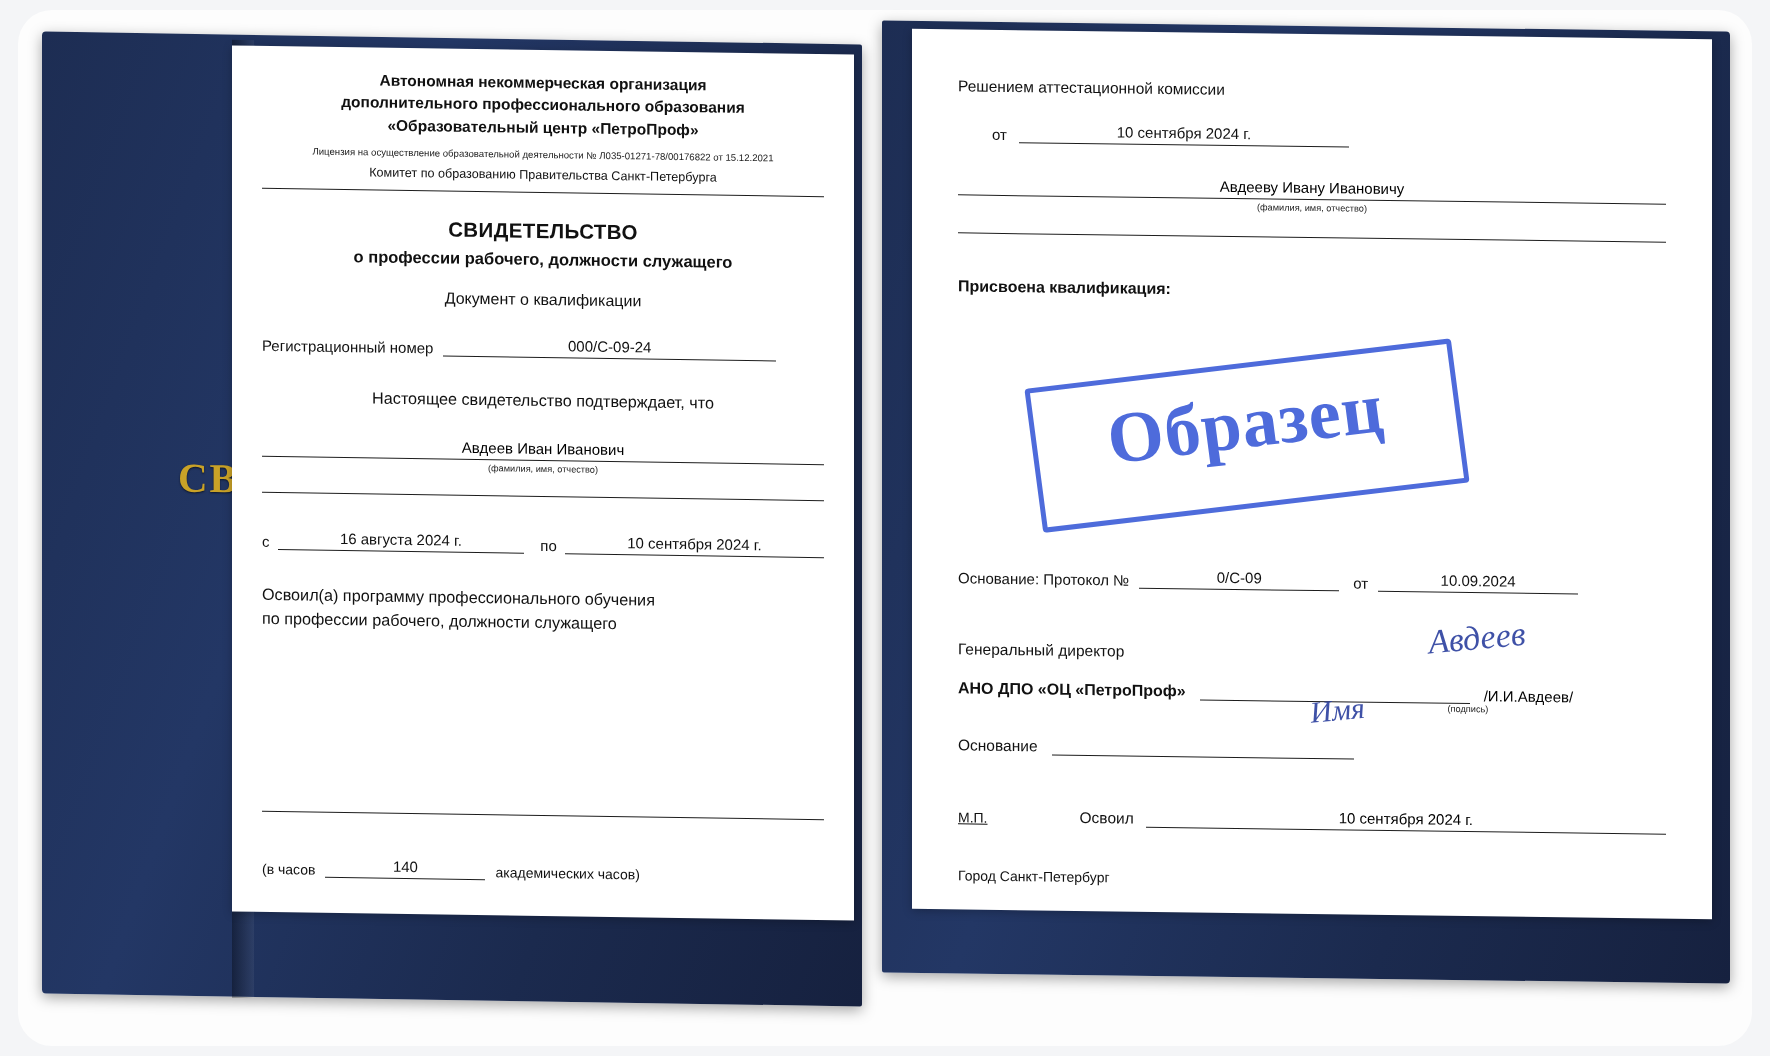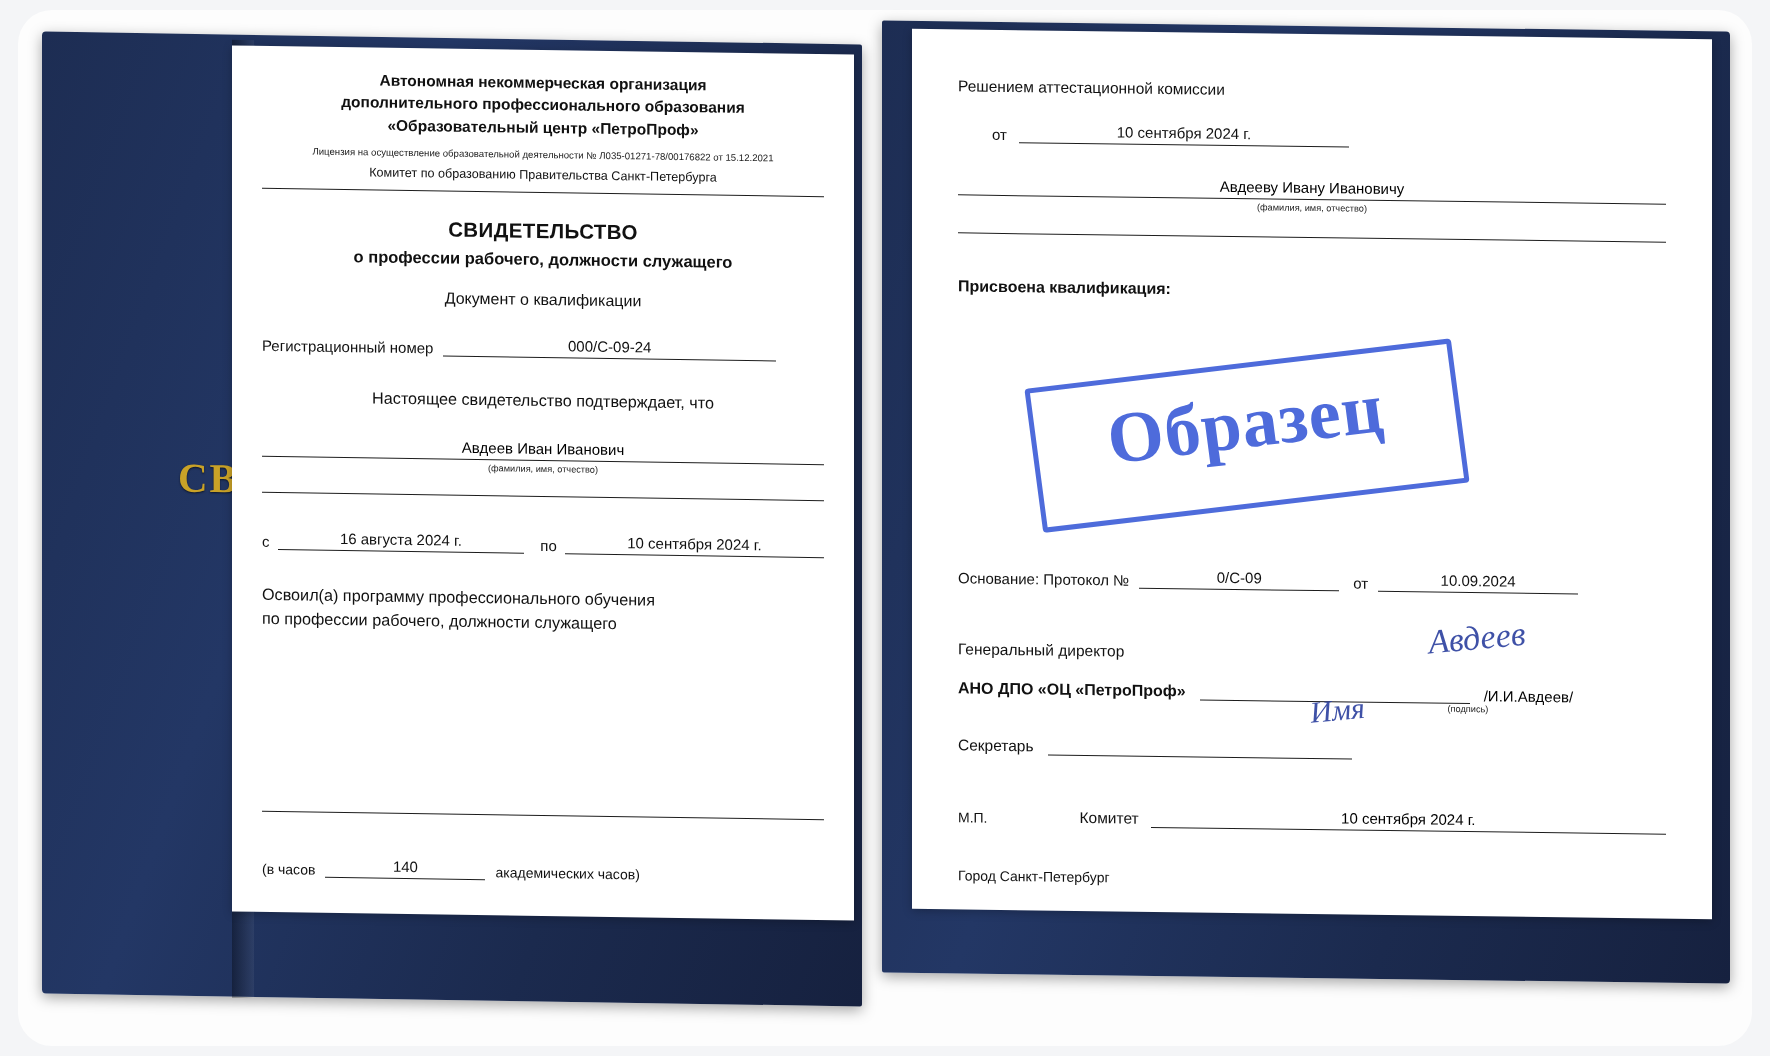--- a/index.html
+++ b/index.html
@@ -302,29 +302,29 @@
         <div style="position:relative; margin-top:54px;">
           <div class="r-title">Генеральный директор</div>
           <div style="display:flex; align-items:flex-end; margin-top:18px;">
             <span class="r-bold">АНО ДПО «ОЦ «ПетроПроф»</span>
             <span class="fill" style="margin:0 14px; max-width:270px;">&nbsp;</span>
             <span class="lbl" style="font-size:15px;">/И.И.Авдеев/</span>
           </div>
           <div class="small-cap" style="margin-left:420px; width:180px;">(подпись)</div>
 
           <div style="display:flex; align-items:flex-end; margin-top:26px;">
-            <span class="r-title">Секретарь</span>
+            <span class="r-title">Основание</span>
             <span class="fill" style="margin:0 14px; max-width:320px;">&nbsp;</span>
             <span style="flex:1"></span>
           </div>
 
           <div style="display:flex; align-items:flex-end; margin-top:50px;">
-            <span class="r-title" style="font-size:14px;">М.П.</span>
+            <span class="r-title" style="font-size:14px;text-decoration:underline;">М.П.</span>
             <span style="width:92px;"></span>
-            <span class="r-title">Комитет</span>
+            <span class="r-title">Освоил</span>
             <span class="fill" style="margin-left:12px;">10 сентября 2024 г.</span>
           </div>
 
           <div class="r-title" style="margin-top:42px; font-size:14px;">Город Санкт-Петербург</div>
 
           <div class="sign" style="left:470px; top:-28px;">Авдеев</div>
           <div class="sign" style="left:352px; top:48px; font-size:30px;">Имя</div>
         </div>
 
       </div>

